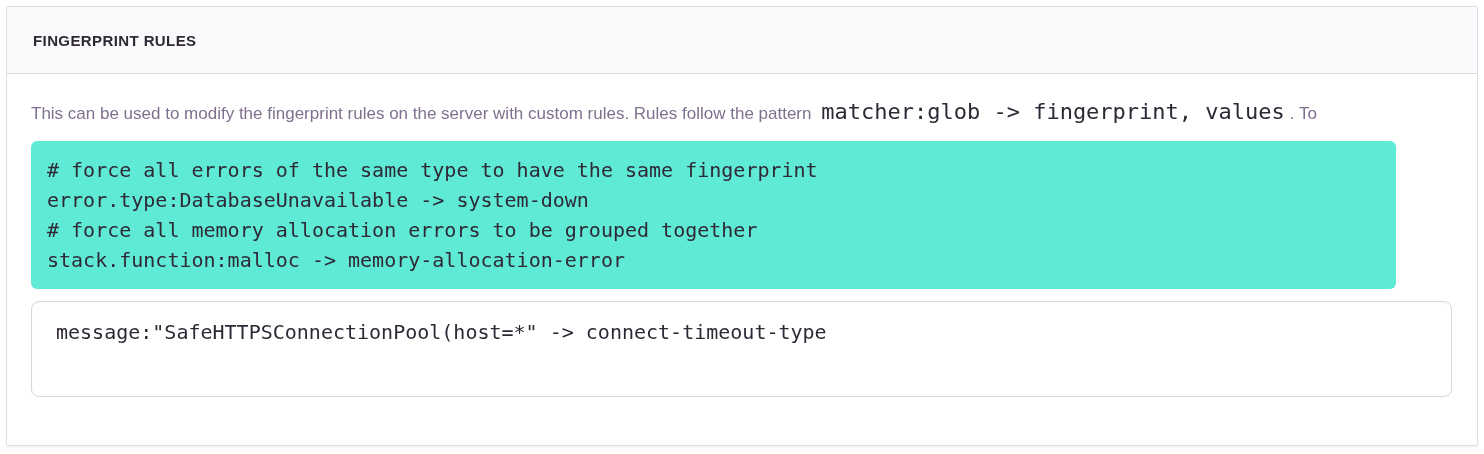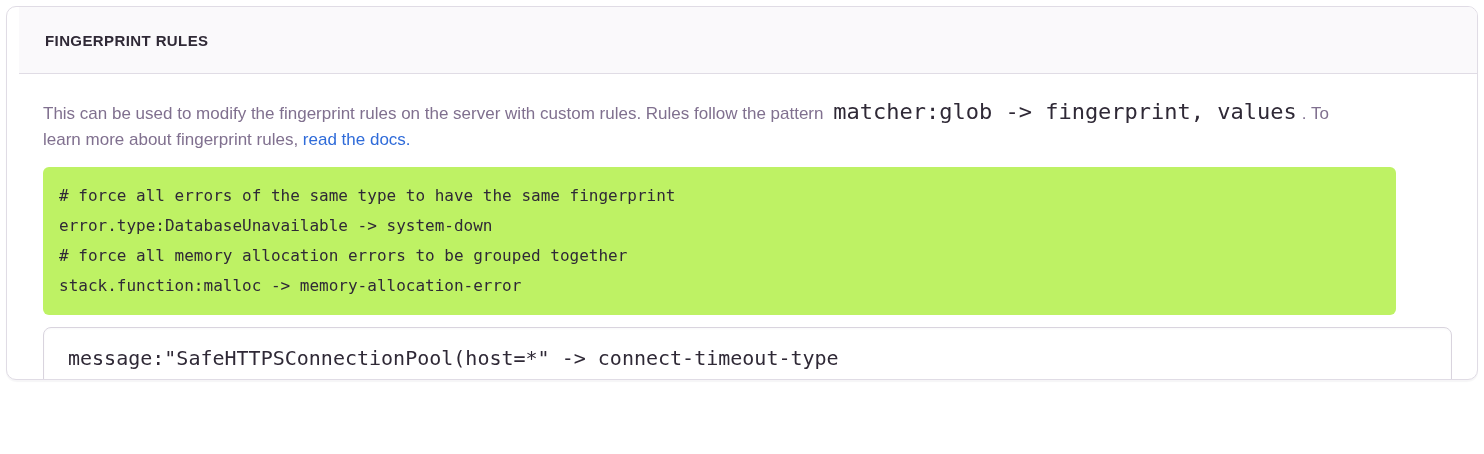--- a/index.html
+++ b/index.html
@@ -9,27 +9,26 @@
     width: 1484px;
     height: 454px;
     background: #ffffff;
     font-family: "Liberation Sans", sans-serif;
   }
   .panel {
     position: absolute;
     left: 6px;
     top: 6px;
     width: 1472px;
-    height: 374px;
+    height: 440px;
     background: #ffffff;
     border: 1px solid #e0dce5;
-    border-radius: 10px;
+    border-radius: 2px;
     box-shadow: 0 2px 1px rgba(37, 11, 54, 0.04);
     overflow: hidden;
-    padding-left: 12px;
   }
   .panel-header {
     height: 67px;
     background: #faf9fb;
     border-bottom: 1px solid #e0dce5;
     display: flex;
     align-items: center;
     padding: 0 26px;
   }
   .panel-title {
@@ -54,25 +53,25 @@
     color: #2f2936;
     padding: 0 5px;
   }
   .docs-link {
     color: #2f6bd9;
     text-decoration: none;
     cursor: pointer;
   }
   .example-pre {
     margin: 14px 56px 0 0;
-    background: #bef264;
+    background: #5eead4;
     border-radius: 6px;
     padding: 14px 16px;
     font-family: "DejaVu Sans Mono", "Liberation Mono", monospace;
-    font-size: 16px;
+    font-size: 20px;
     line-height: 30px;
     color: #2f2936;
     white-space: pre;
     overflow: hidden;
   }
   .rules-textarea {
     display: block;
     margin-top: 12px;
     width: 100%;
     height: 96px;
@@ -94,21 +93,20 @@
 </head>
 <body>
 
 <div class="panel">
   <div class="panel-header">
     <span class="panel-title">FINGERPRINT RULES</span>
   </div>
   <div class="panel-body">
     <p class="description">
       <span class="line"><span>This can be used to modify the fingerprint rules on the server with custom rules. Rules follow the pattern </span><code class="inline-code">matcher:glob -&gt; fingerprint, values</code><span>. To</span></span>
-      <span class="line"><span>learn more about fingerprint rules, </span><a class="docs-link">read the docs.</a></span>
     </p>
 
     <pre class="example-pre"># force all errors of the same type to have the same fingerprint
 error.type:DatabaseUnavailable -&gt; system-down
 # force all memory allocation errors to be grouped together
 stack.function:malloc -&gt; memory-allocation-error</pre>
 
     <textarea class="rules-textarea" spellcheck="false" style="">message:"SafeHTTPSConnectionPool(host=*" -&gt; connect-timeout-type</textarea>
   </div>
 </div>

